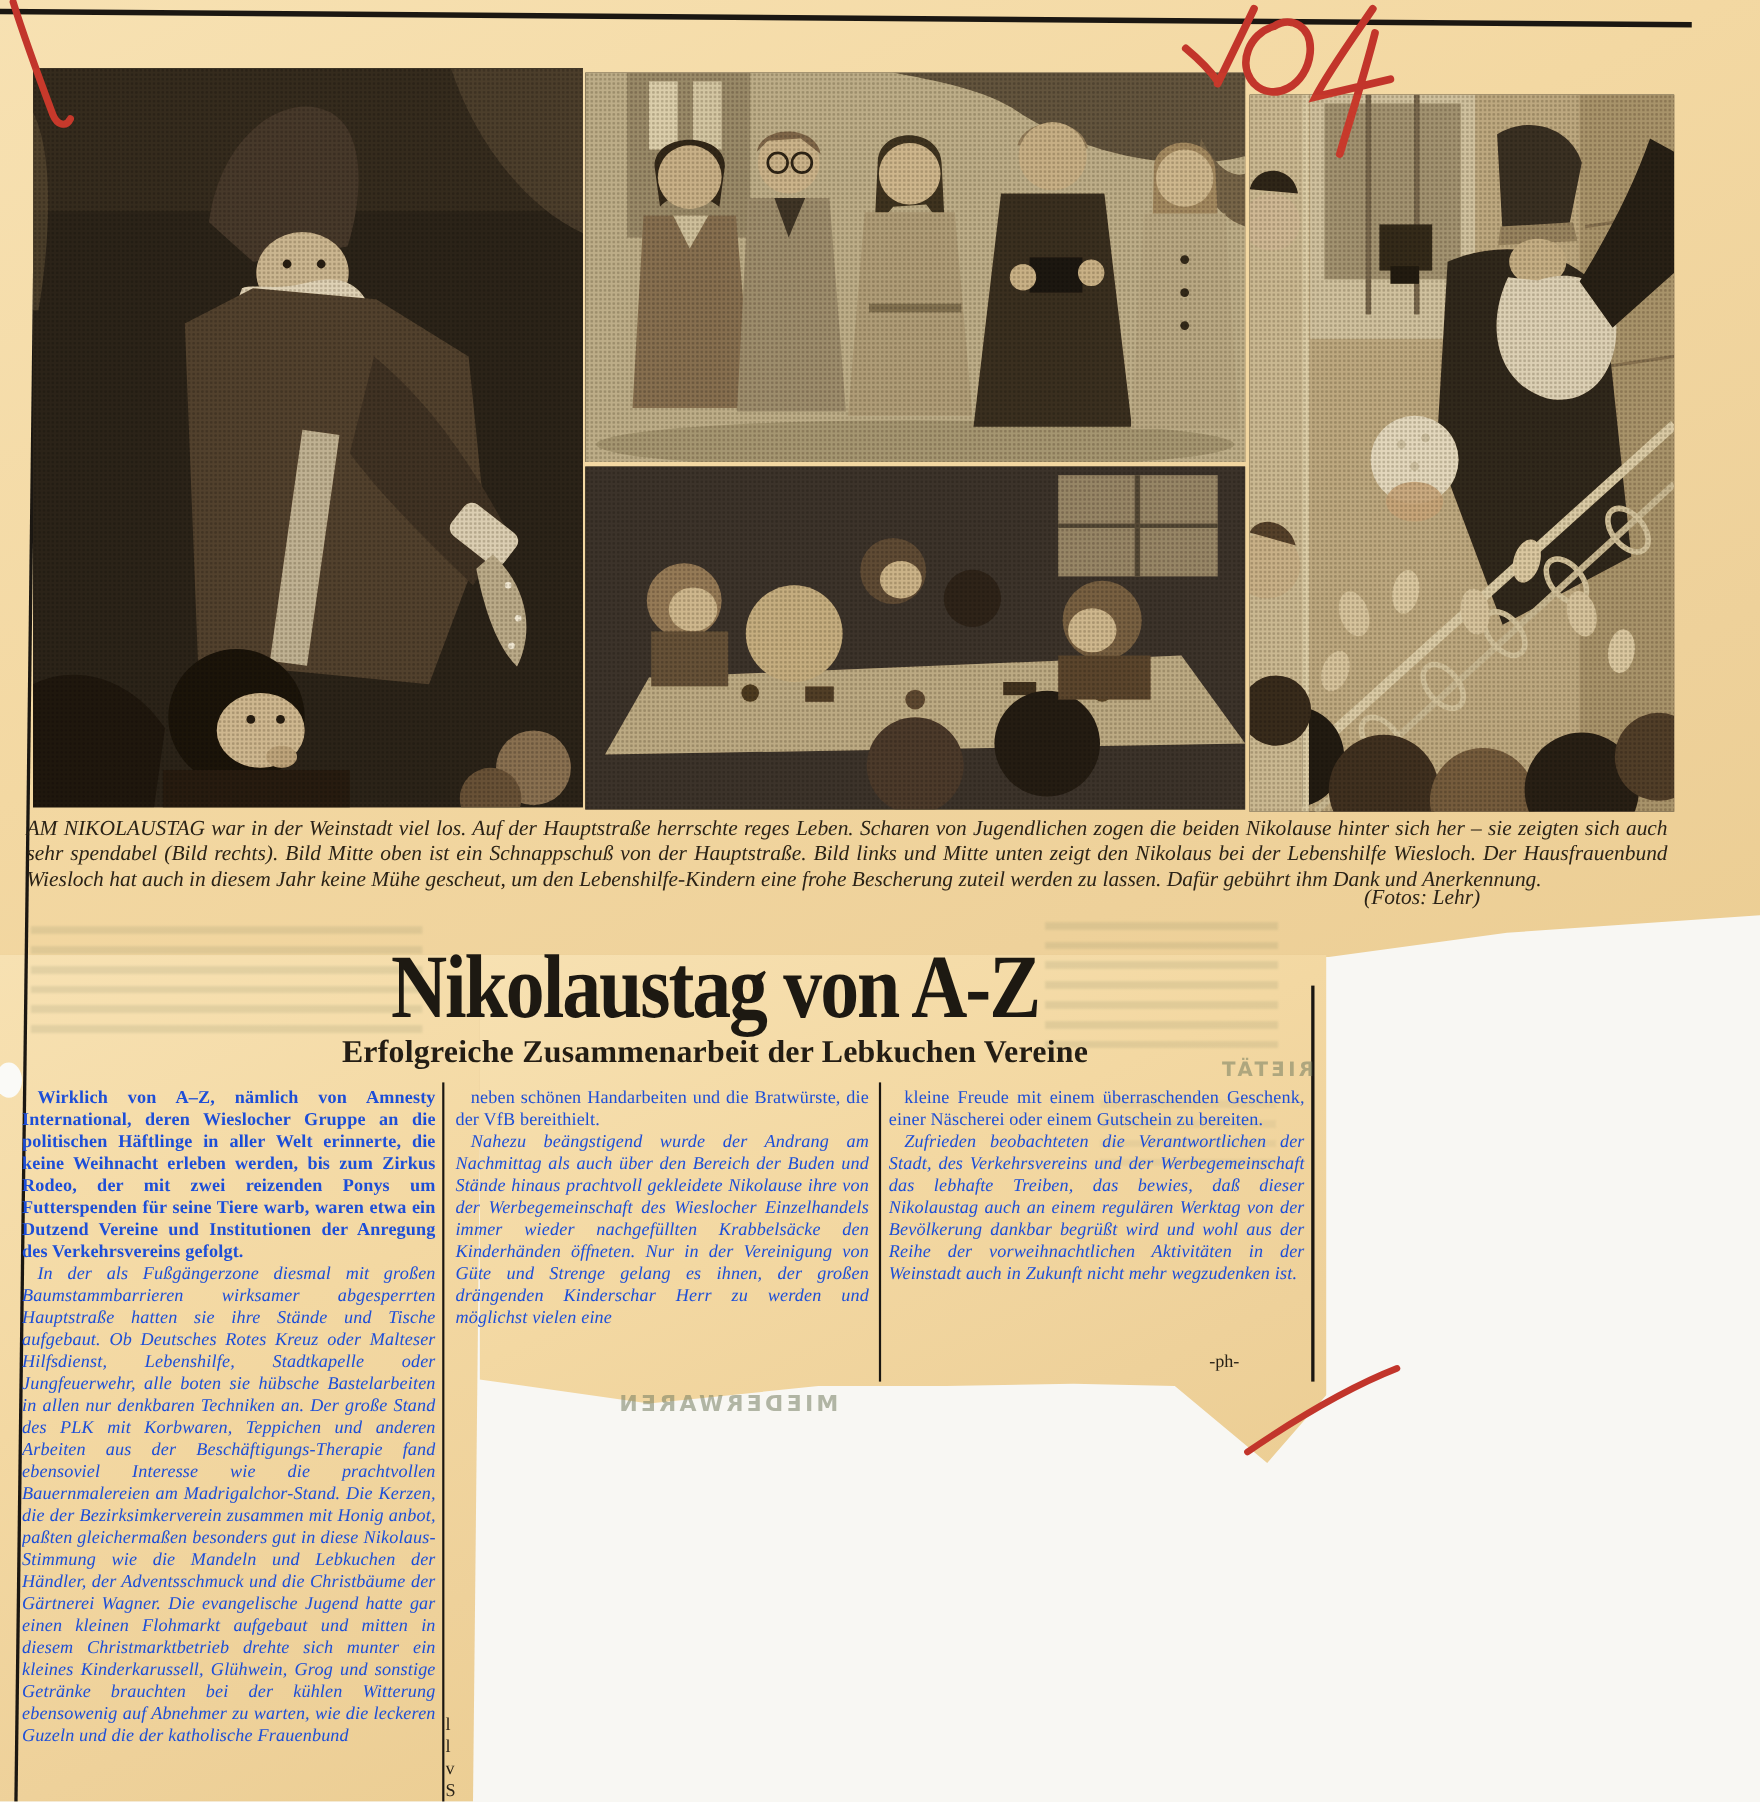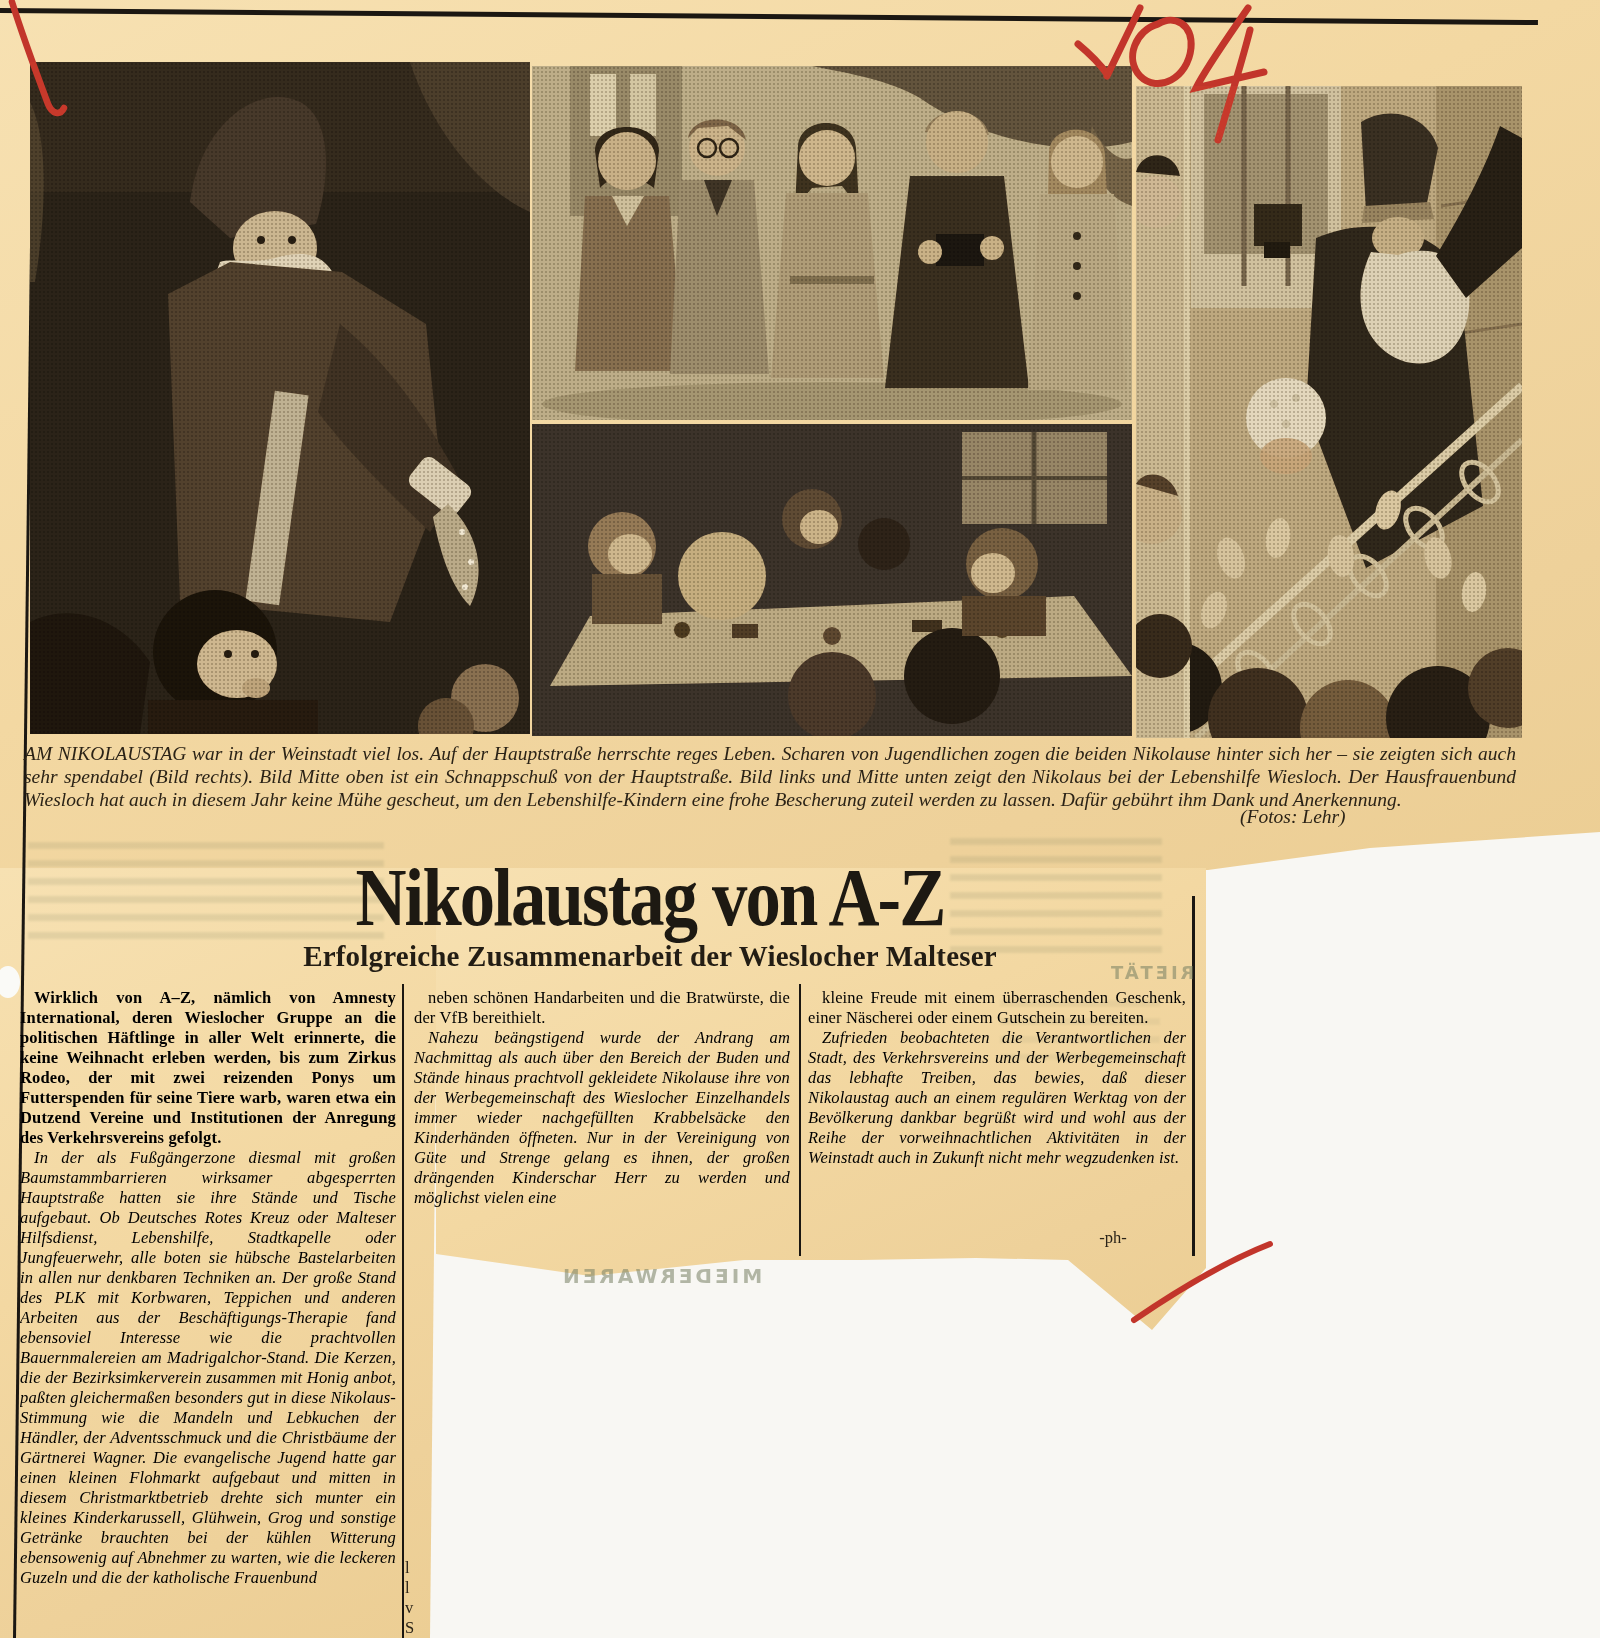--- a/index.html
+++ b/index.html
@@ -17,21 +17,21 @@
     background-size:4px 4px;mix-blend-mode:multiply;pointer-events:none;}
   .photo::before{content:"";position:absolute;inset:0;background:rgba(214,182,126,.14);
     mix-blend-mode:overlay;pointer-events:none;z-index:2;}
   
   .caption{font-style:italic;font-size:19.5px;line-height:23px;color:#2b2317;
            text-align:justify;hyphens:auto;-webkit-hyphens:auto;}
   .credit{font-style:italic;font-size:19.5px;color:#2b2317;text-align:left;}
   .headline{font-weight:700;font-size:76px;line-height:84px;color:#1d1912;text-align:center;
             letter-spacing:-2px;transform:scaleX(.93) scaleY(1.08);transform-origin:center top;}
   .subhead{font-weight:700;font-size:29px;color:#231d14;text-align:center;letter-spacing:.2px;}
-  .col p{margin:0;padding:0;font-size:16.5px;line-height:20px;color:#000000;
+  .col p{margin:0;padding:0;font-size:16.5px;line-height:20px;color:#1d4ed8;
          text-align:justify;hyphens:auto;-webkit-hyphens:auto;letter-spacing:.15px;}
   .col p + p{margin-top:0;text-indent:14px;font-style:italic;}
   .col p.lead{font-weight:700;text-indent:14px;}
   .col p.ind{text-indent:14px;}
   .byline{font-size:16.5px;color:#2a2318;text-align:center;}
   .rule{background:#1b1712;}
   
   .ghostlines{background:repeating-linear-gradient(180deg,rgba(125,133,98,.20) 0 7px,
               rgba(125,133,98,0) 7px 18px);filter:blur(1.1px);opacity:.8;}
   .ghostword{color:rgba(118,128,98,.55);font-family:"DejaVu Sans",sans-serif;font-weight:700;
@@ -209,21 +209,21 @@
   <div class="abs ghostlines" style="left:28px;top:842px;width:356px;height:108px;"></div>
   <div class="abs ghostlines" style="left:950px;top:838px;width:212px;height:122px;"></div>
   <div class="abs ghostlines" style="left:1000px;top:1000px;width:160px;height:60px;opacity:.45;"></div>
   <div class="abs ghostword" style="left:560px;top:1264px;font-size:20px;">MIEDERWAREN</div>
   <div class="abs ghostword" style="left:1108px;top:962px;font-size:18px;">RIETÄT</div>
 
   <div class="abs caption" style="left:24px;top:742px;width:1492px;">AM NIKOLAUSTAG war in der Weinstadt viel los. Auf der Hauptstraße herrschte reges Leben. Scharen von Jugendlichen zogen die beiden Nikolause hinter sich her – sie zeigten sich auch sehr spendabel (Bild rechts). Bild Mitte oben ist ein Schnappschuß von der Hauptstraße. Bild links und Mitte unten zeigt den Nikolaus bei der Lebenshilfe Wiesloch. Der Hausfrauenbund Wiesloch hat auch in diesem Jahr keine Mühe gescheut, um den Lebenshilfe-Kindern eine frohe Bescherung zuteil werden zu lassen. Dafür gebührt ihm Dank und Anerkennung.</div>
   <div class="abs credit" style="left:1240px;top:806px;width:272px;">(Fotos: Lehr)</div>
 
   <h1 class="abs headline" style="left:160px;top:852px;width:980px;margin:0;">Nikolaustag von A-Z</h1>
-  <h2 class="abs subhead" style="left:160px;top:940px;width:980px;margin:0;">Erfolgreiche Zusammenarbeit der Wieslocher Malteser</h2>
+  <h2 class="abs subhead" style="left:160px;top:940px;width:980px;margin:0;">Erfolgreiche Zusammenarbeit der Lebkuchen Vereine</h2>
 
   <div class="abs col" style="left:20px;top:988px;width:376px;height:650px;overflow:hidden;">
     <p class="lead">Wirklich von A–Z, nämlich von Amnesty International, deren Wieslocher Gruppe an die politischen Häftlinge in aller Welt erinnerte, die keine Weihnacht erleben werden, bis zum Zirkus Rodeo, der mit zwei reizenden Ponys um Futterspenden für seine Tiere warb, waren etwa ein Dutzend Vereine und Institutionen der Anregung des Verkehrsvereins gefolgt.</p>
     <p>In der als Fußgängerzone diesmal mit großen Baumstammbarrieren wirksamer abgesperrten Hauptstraße hatten sie ihre Stände und Tische aufgebaut. Ob Deutsches Rotes Kreuz oder Malteser Hilfsdienst, Lebenshilfe, Stadtkapelle oder Jungfeuerwehr, alle boten sie hübsche Bastelarbeiten in allen nur denkbaren Techniken an. Der große Stand des PLK mit Korbwaren, Teppichen und anderen Arbeiten aus der Beschäftigungs-Therapie fand ebensoviel Interesse wie die prachtvollen Bauernmalereien am Madrigalchor-Stand. Die Kerzen, die der Bezirksimkerverein zusammen mit Honig anbot, paßten gleichermaßen besonders gut in diese Nikolaus-Stimmung wie die Mandeln und Lebkuchen der Händler, der Adventsschmuck und die Christbäume der Gärtnerei Wagner. Die evangelische Jugend hatte gar einen kleinen Flohmarkt aufgebaut und mitten in diesem Christmarktbetrieb drehte sich munter ein kleines Kinderkarussell, Glühwein, Grog und sonstige Getränke brauchten bei der kühlen Witterung ebensowenig auf Abnehmer zu warten, wie die leckeren Guzeln und die der katholische Frauenbund</p>
   </div>
   <div class="abs col" style="left:414px;top:988px;width:376px;height:268px;overflow:hidden;">
     <p class="ind">neben schönen Handarbeiten und die Bratwürste, die der VfB bereithielt.</p>
     <p>Nahezu beängstigend wurde der Andrang am Nachmittag als auch über den Bereich der Buden und Stände hinaus prachtvoll gekleidete Nikolause ihre von der Werbegemeinschaft des Wieslocher Einzelhandels immer wieder nachgefüllten Krabbelsäcke den Kinderhänden öffneten. Nur in der Vereinigung von Güte und Strenge gelang es ihnen, der großen drängenden Kinderschar Herr zu werden und möglichst vielen eine</p>
   </div>
   <div class="abs col" style="left:808px;top:988px;width:378px;height:268px;overflow:hidden;">

